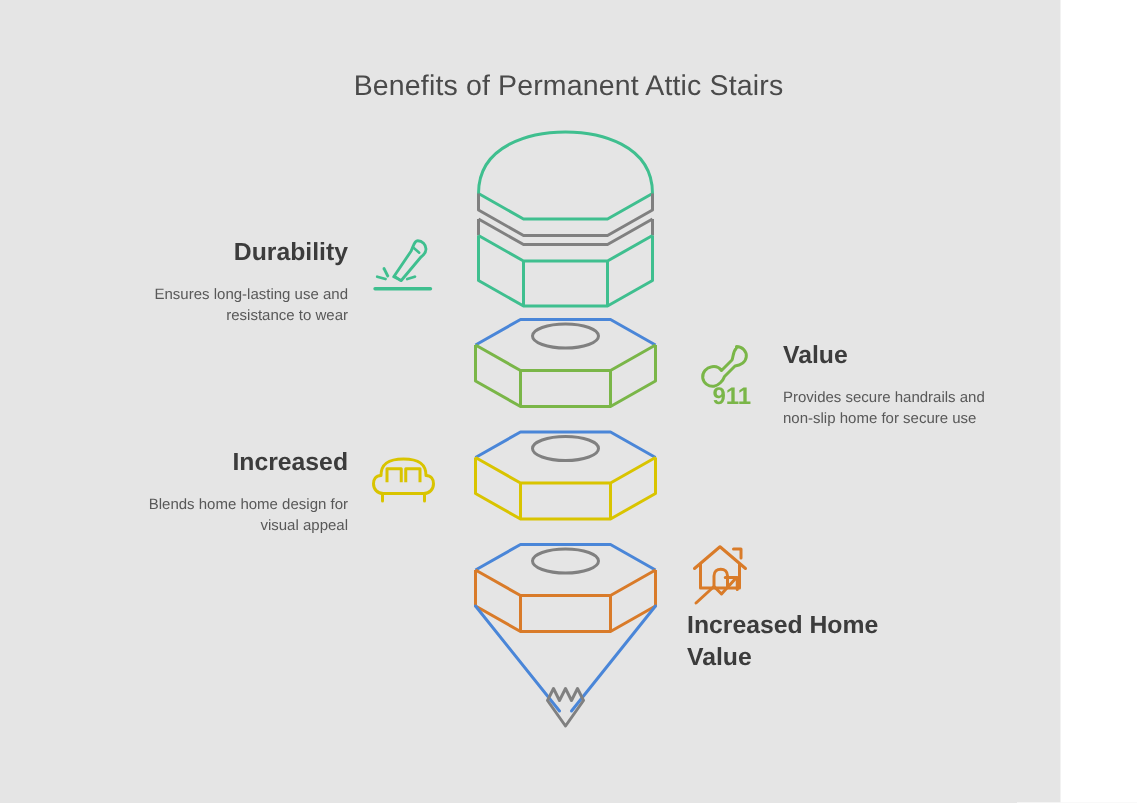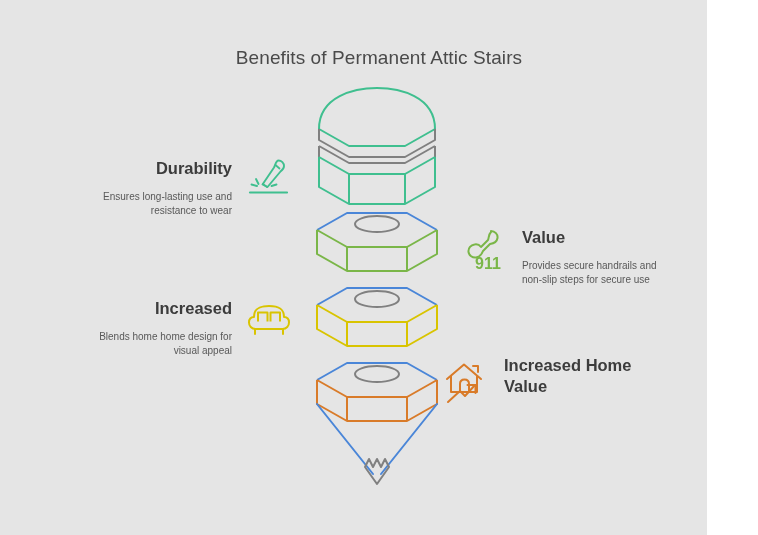--- a/index.html
+++ b/index.html
@@ -101,23 +101,24 @@
   #benefit-safety {
     left: 458px;
     top: 227px;
     width: 300px;
   }
   #benefit-safety .benefit-text { width: 212px; }
   #benefit-safety .benefit-head { margin-bottom: 11px; }
   #benefit-safety .benefit-icon { margin-right: 14px; margin-top: 0px; }
 
   #benefit-home-value {
-    left: 442px;
+    left: 458px;
     top: 355px;
     width: 300px;
+    flex-direction: column;
   }
   #benefit-home-value .benefit-text { width: 205px; }
   #benefit-home-value .benefit-head { margin-bottom: 12px; }
   #benefit-home-value .benefit-icon { margin-right: 14px; margin-top: 4px; }
 </style>
 </head>
 <body>
 
 <div id="page">
 
@@ -210,21 +211,21 @@
   </div>
 
   <div class="benefit benefit-right" id="benefit-safety">
     <svg class="benefit-icon" width="50" height="46" viewBox="0 0 50 46" fill="none">
       <path d="M33 4 C37 4, 40 7.5, 39.5 11 C39 14.5, 35.5 16.5, 32 17 L25 24 C24 27, 21 30, 18 30.5 C14.5 31, 11 28.5, 10.5 25 C10 21, 13 18, 16.5 17.5 C19 17, 21.5 18, 23 20 L30 13 C31 10.5, 30.5 7.5, 33 5 Z" stroke="#7ab648" stroke-width="2" fill="none" stroke-linejoin="round"></path>
       <text x="17" y="42" font-family="Liberation Sans, sans-serif" font-size="16" font-weight="bold" fill="#7ab648">911</text>
     </svg>
     <div class="benefit-text">
       <div class="benefit-head">Value</div>
       <div class="benefit-desc">Provides secure handrails and
-non-slip steps for secure use</div>
+non-slip home for secure use</div>
     </div>
   </div>
 
   <div class="benefit benefit-right" id="benefit-home-value">
     <svg class="benefit-icon" width="48" height="48" viewBox="0 0 48 48" fill="none">
       <path d="M5 20 L22 5.5 L39 20" stroke="#d97b29" stroke-width="2" fill="none" stroke-linejoin="round" stroke-linecap="round"></path>
       <path d="M9 17 L9 33 L35 33 L35 17" stroke="#d97b29" stroke-width="2" fill="none" stroke-linejoin="round"></path>
       <path d="M18 33 L18 25 C18 22, 20 20.5, 22.5 20.5 C25 20.5, 27 22, 27 25 L27 33" stroke="#d97b29" stroke-width="2" fill="none" stroke-linejoin="round"></path>
       <path d="M31 7 L36 7 L36 13" stroke="#d97b29" stroke-width="2" fill="none" stroke-linejoin="round" stroke-linecap="round"></path>
       <path d="M6 43 L18 32 L23 37 L33 26" stroke="#d97b29" stroke-width="2" fill="none" stroke-linejoin="round" stroke-linecap="round"></path>

